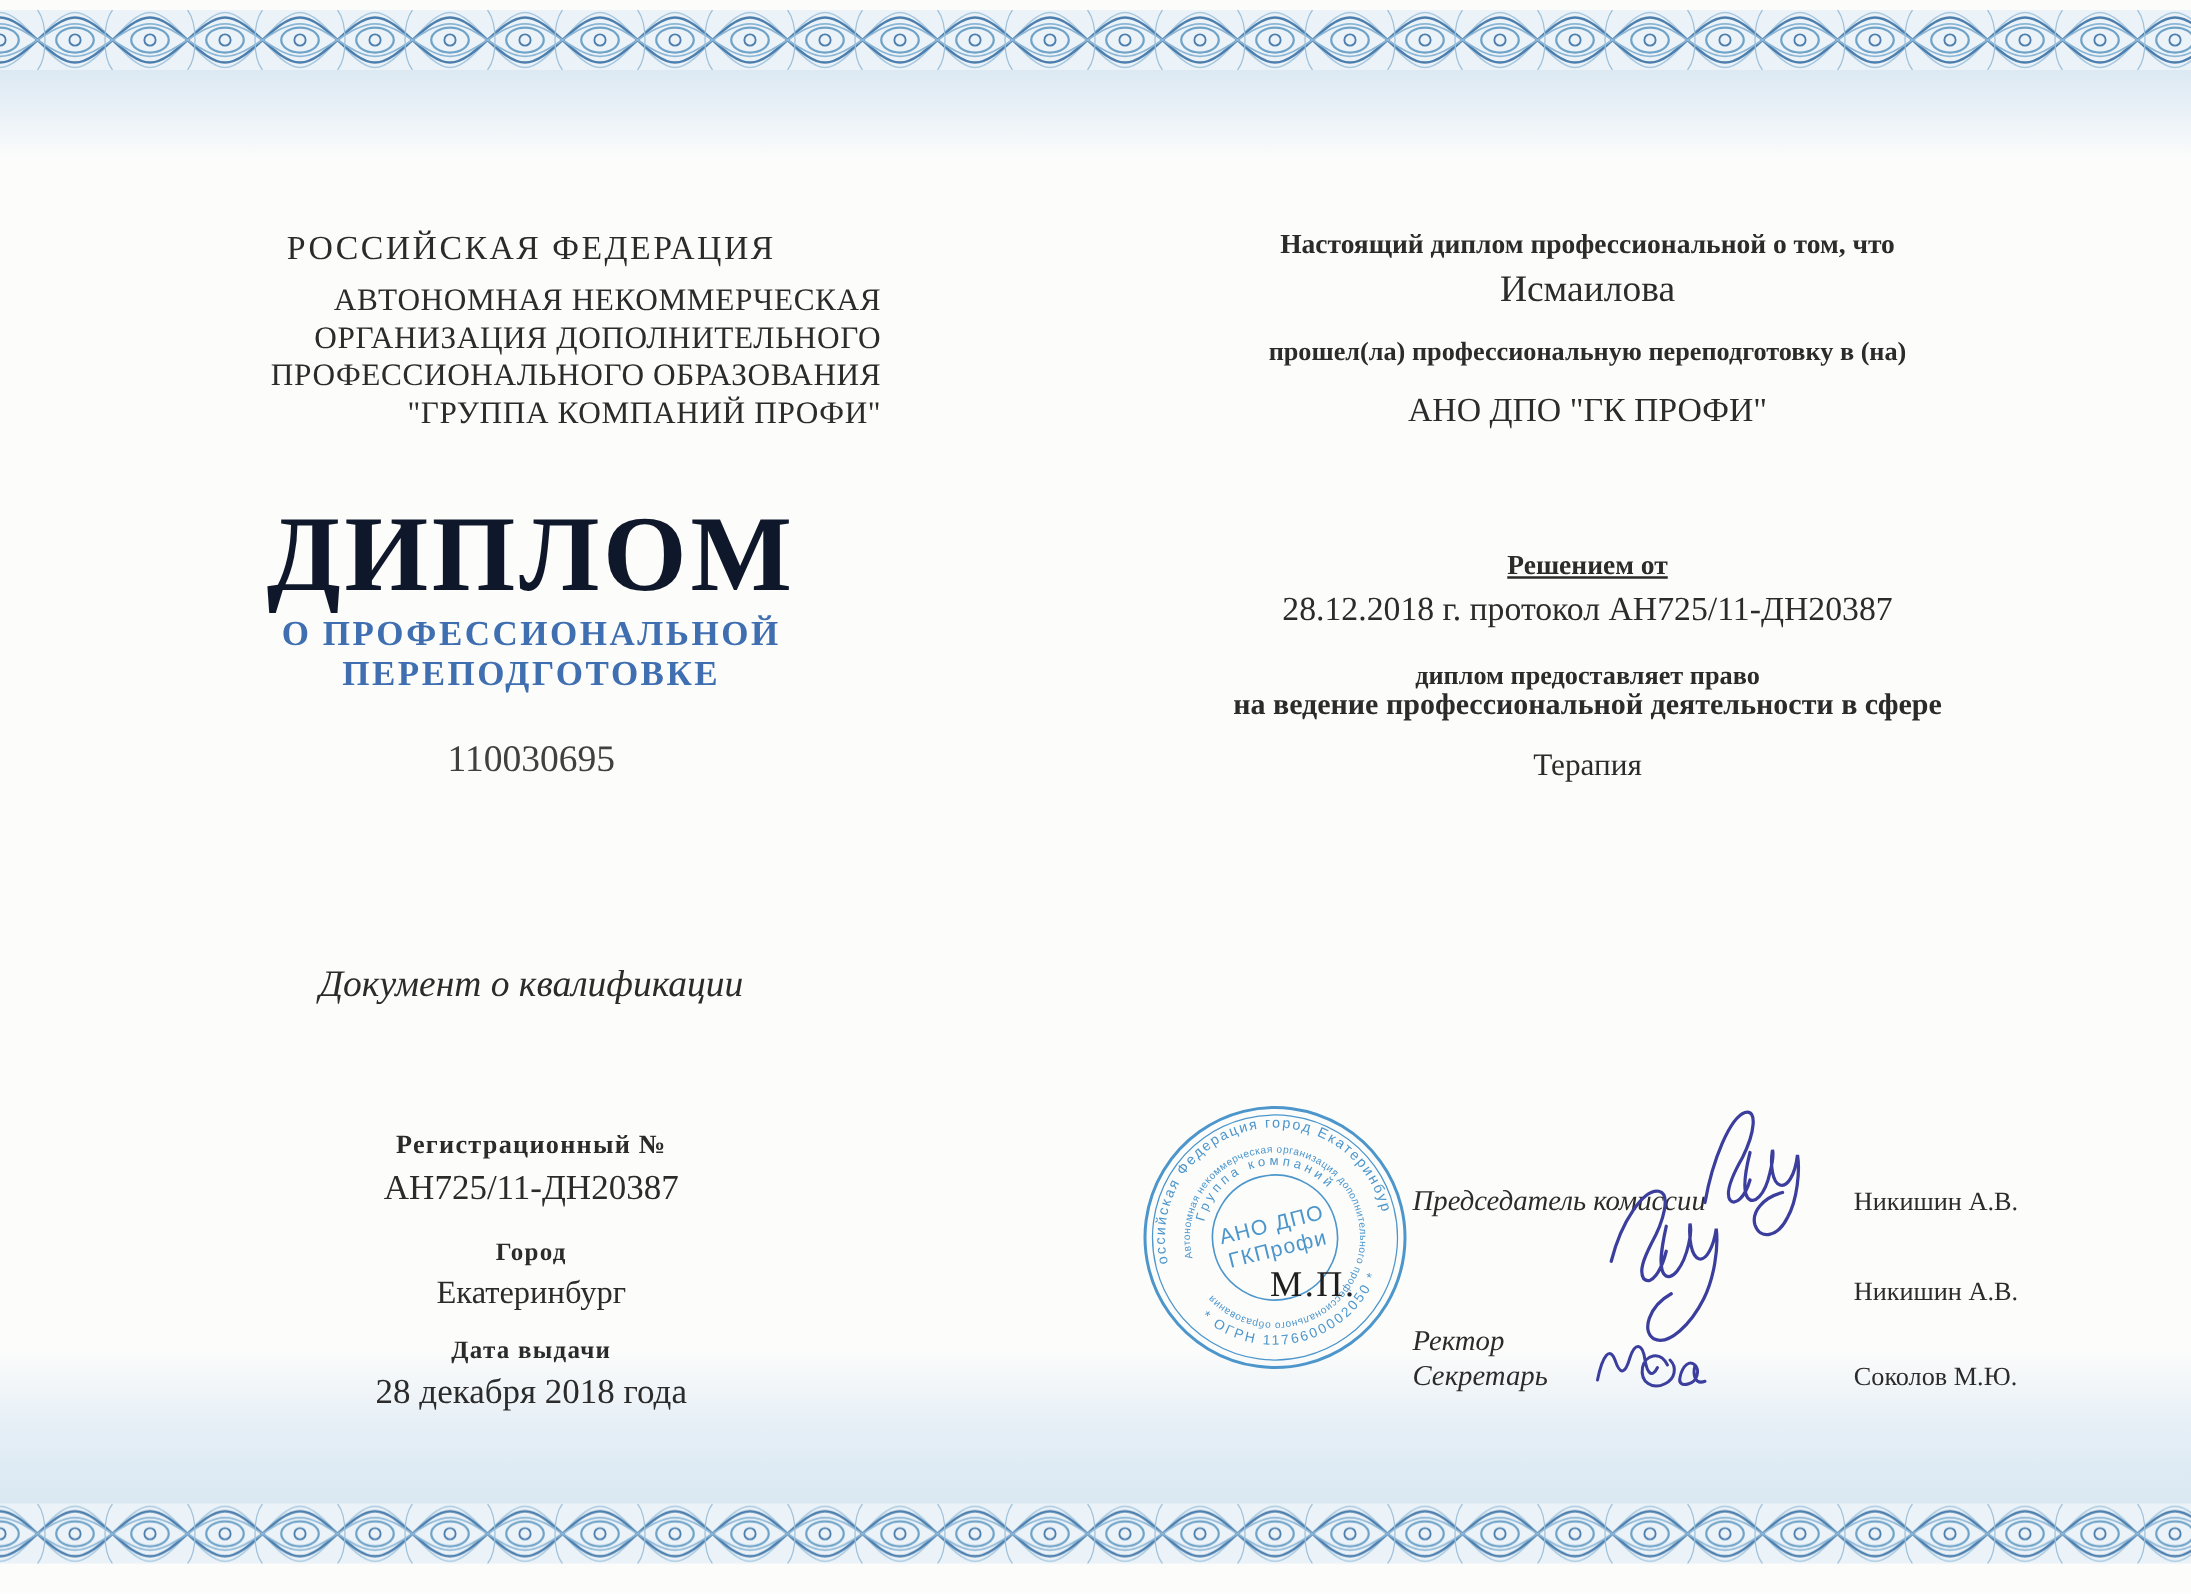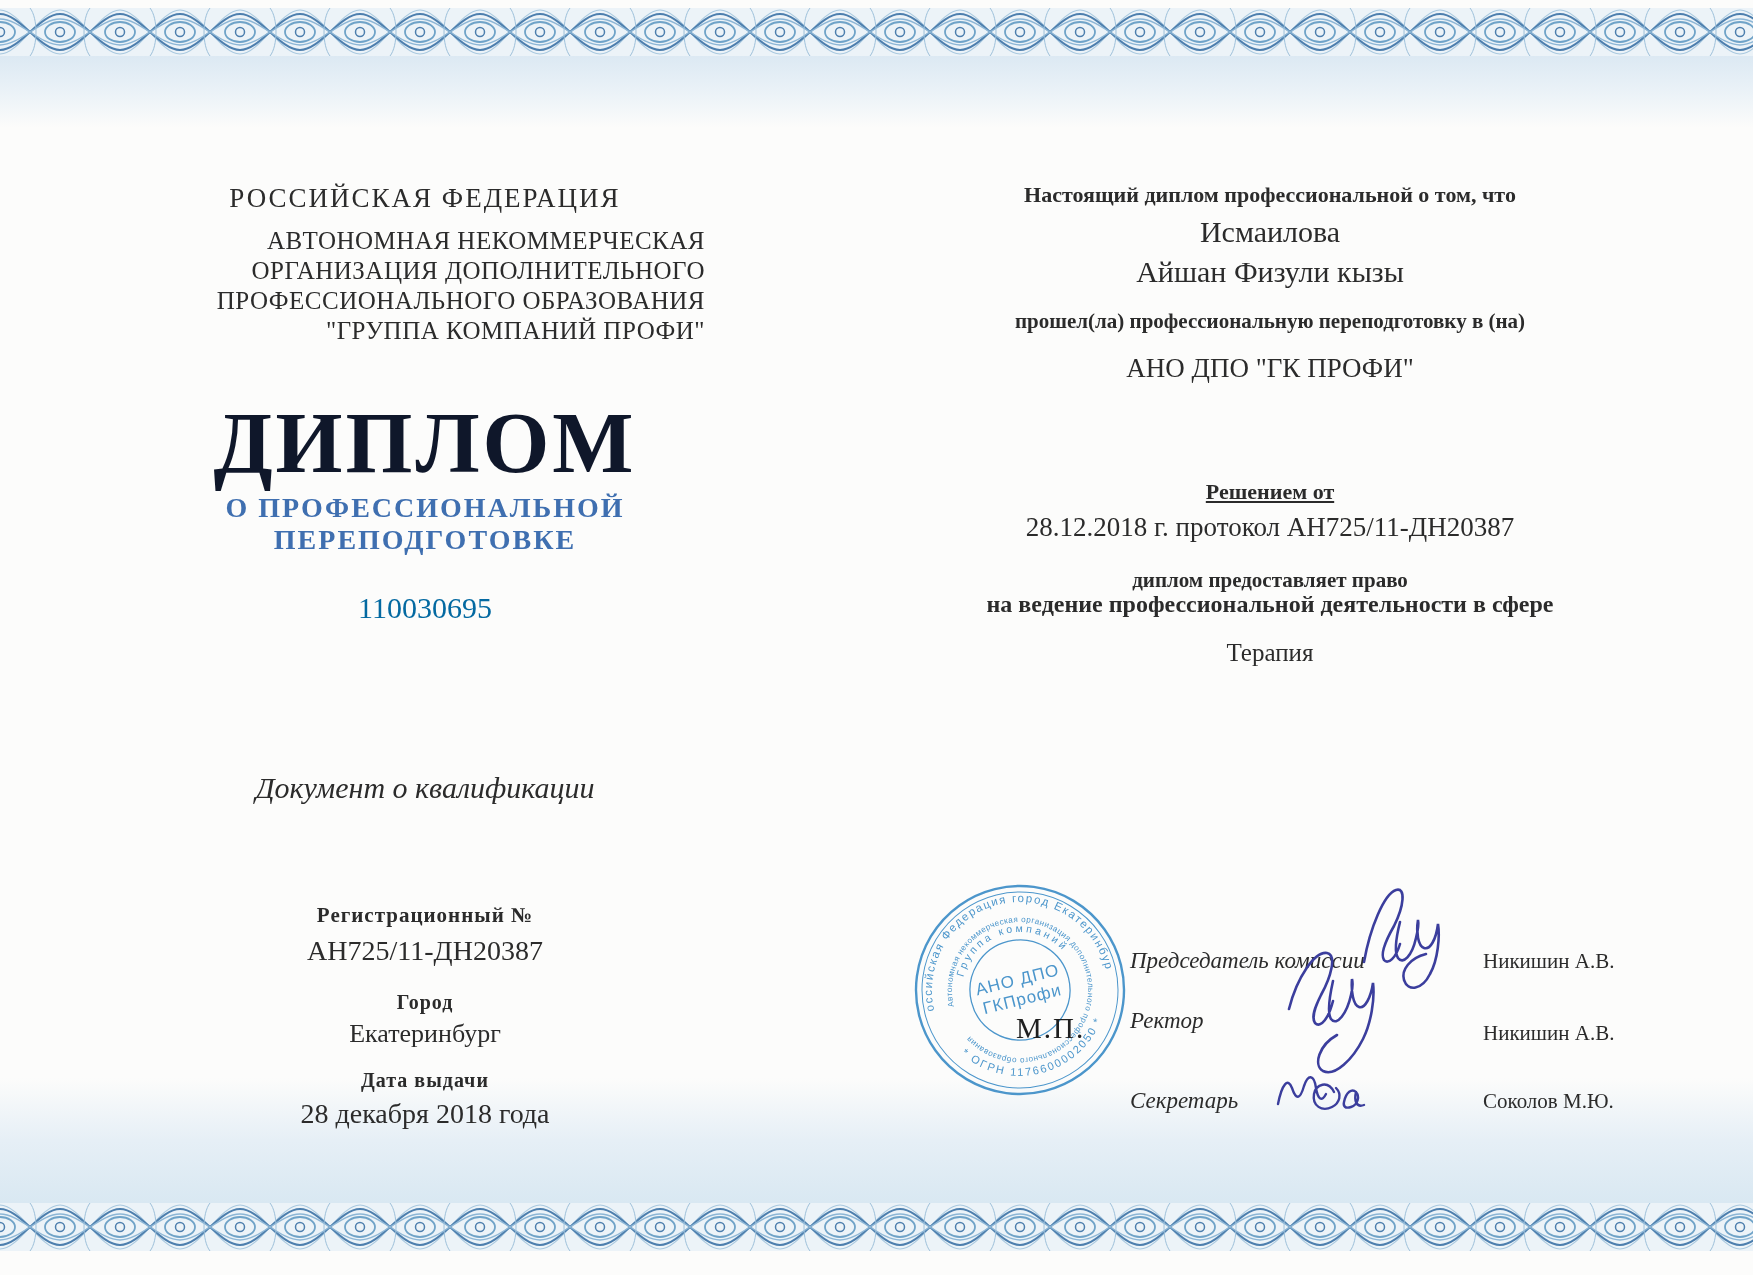--- a/index.html
+++ b/index.html
@@ -16,21 +16,21 @@
   .col{position:absolute;text-align:center;}
   .col-left{left:145px;top:185px;width:560px;}
   .col-right{left:980px;top:183px;width:580px;}
 
   .country{font-size:27px;line-height:27px;letter-spacing:2px;}
   .org{font-size:25px;line-height:30px;letter-spacing:.5px;}
   .orgs{margin-top:14px;text-align:right;}
   .title{margin-top:54px;font-size:86px;line-height:86px;font-weight:bold;color:#0f172a;letter-spacing:3px;}
   .subtitle{font-size:28px;line-height:30px;font-weight:bold;color:#3f6fb0;letter-spacing:2px;}
   .st1{margin-top:7px;} .st2{margin-top:2px;}
-  .blank-number{margin-top:36px;font-size:30px;line-height:34px;color:#0369a1;}
+  .blank-number{margin-top:36px;font-size:30px;line-height:34px;color:#404040;}
   .doc-type{margin-top:146px;font-size:30px;line-height:34px;font-style:italic;}
   .lbl{font-weight:bold;letter-spacing:1px;}
   .reg-label{margin-top:98px;font-size:21px;line-height:24px;}
   .reg-number{margin-top:8px;font-size:28px;line-height:32px;}
   .city-label{margin-top:24px;font-size:20px;line-height:23px;}
   .city{margin-top:5px;font-size:26px;line-height:30px;}
   .date-label{margin-top:20px;font-size:20px;line-height:23px;}
   .date{margin-top:6px;font-size:28px;line-height:32px;}
 
   .intro{font-size:22px;line-height:24px;font-weight:bold;}
@@ -39,21 +39,21 @@
   .completed{margin-top:20px;font-size:21px;line-height:24px;font-weight:bold;}
   .institution{margin-top:20px;font-size:27px;line-height:31px;}
   .decision-label{margin-top:95px;font-size:22px;line-height:25px;font-weight:bold;text-decoration:underline;}
   .decision{margin-top:8px;font-size:27px;line-height:31px;}
   .grants1{margin-top:26px;font-size:21px;line-height:23px;font-weight:bold;}
   .grants2{margin-top:1px;font-size:24px;line-height:23px;font-weight:bold;}
   .field{margin-top:22px;font-size:25px;line-height:29px;}
 
   .sig-title{position:absolute;left:1130px;font-style:italic;font-size:23px;line-height:25px;}
   .sig-name{position:absolute;left:1483px;font-size:21px;line-height:23px;}
-  .t1{top:948px;} .t2{top:1008px;} .t3{top:1088px;}
+  .t1{top:948px;} .t2{top:1060px;} .t3{top:1088px;}
   .n1{top:950px;} .n2{top:1022px;} .n3{top:1090px;}
   .sig-svg{position:absolute;}
   .sig1{left:1350px;top:880px;}
   .sig2{left:1275px;top:945px;}
   .sig3{left:1272px;top:1062px;}
 
   .stamp{position:absolute;left:895px;top:865px;transform:rotate(-14deg);opacity:.92;}
   .mp{position:absolute;left:1016px;top:1012px;font-size:29px;letter-spacing:2px;color:#1f1f1f;}
 </style>
 </head>
@@ -103,21 +103,20 @@
     <div class="reg-number">АН725/11-ДН20387</div>
     <div class="city-label lbl">Город</div>
     <div class="city">Екатеринбург</div>
     <div class="date-label lbl">Дата выдачи</div>
     <div class="date">28 декабря 2018 года</div>
   </div>
 
   <div class="col col-right">
     <div class="intro">Настоящий диплом профессиональной о том, что</div>
     <div class="surname">Исмаилова</div>
-    <div class="name">Айшан Физули кызы</div>
     <div class="completed">прошел(ла) профессиональную переподготовку в (на)</div>
     <div class="institution">АНО ДПО "ГК ПРОФИ"</div>
     <div class="decision-label">Решением от</div>
     <div class="decision">28.12.2018 г. протокол АН725/11-ДН20387</div>
     <div class="grants1">диплом предоставляет право</div>
     <div class="grants2">на ведение профессиональной деятельности в сфере</div>
     <div class="field">Терапия</div>
   </div>
 
   <svg class="stamp" width="250" height="250" viewBox="0 0 250 250">

